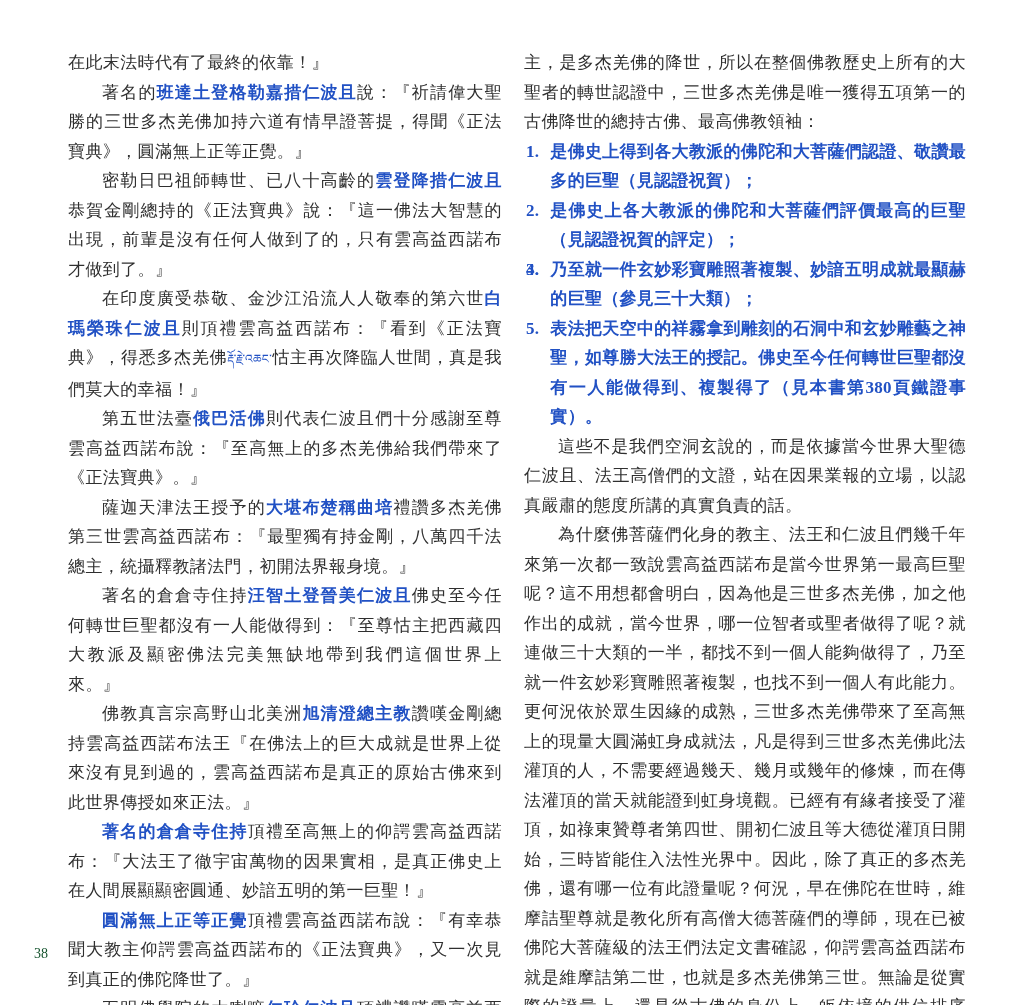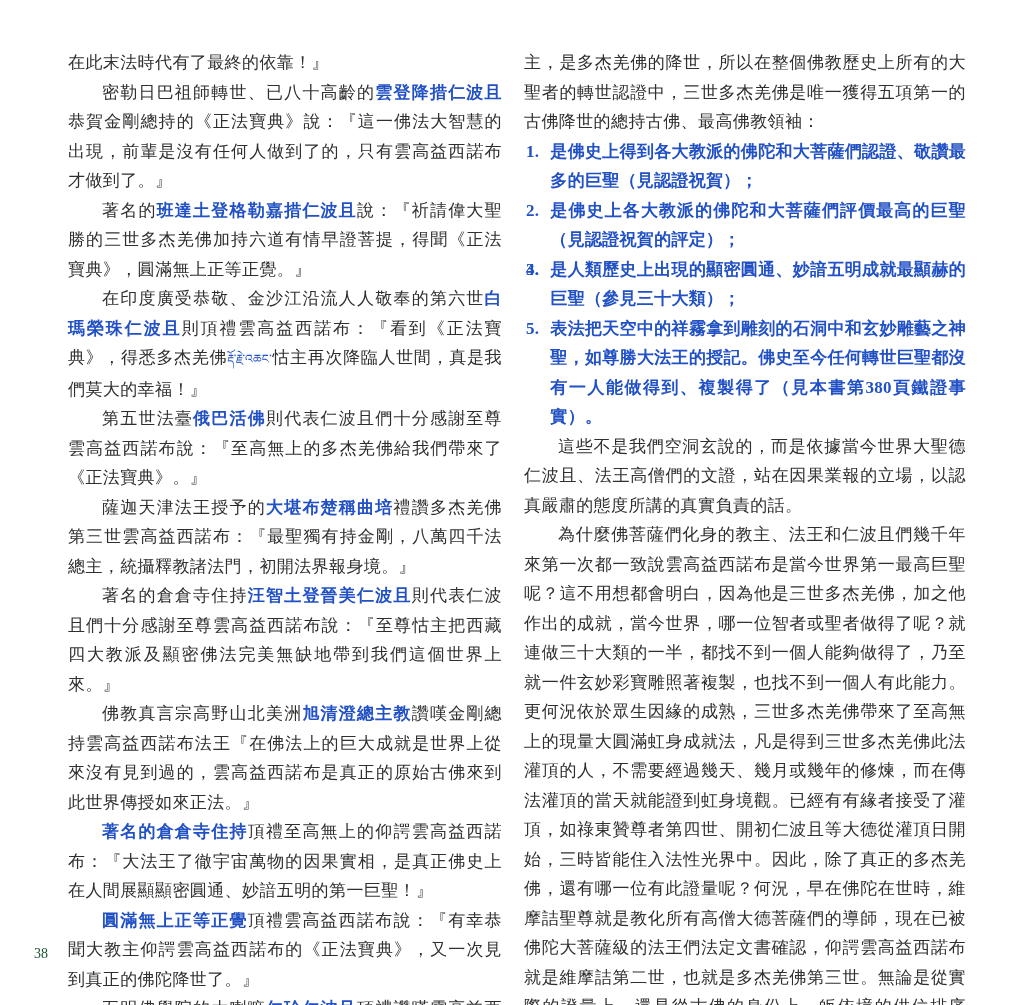--- a/index.html
+++ b/index.html
@@ -30,41 +30,41 @@
   .page-number {
     position:absolute; left:34px; top:946px; font-size:14px; color:#14532d;
   }
 </style>
 </head>
 <body>
 
 <div class="page">
   <div class="col col-left">
       <p class="para"><span>在此末法時代有了最終的依靠！』</span></p>
+      <p class="para indent"><span>著名的</span><span class="name">班達土登格勒嘉措仁波且</span><span>說：『祈請偉大聖勝的三世多杰羌佛加持六道有情早證菩提，得聞《正法寶典》，圓滿無上正等正覺。』</span></p>
       <p class="para indent"><span>密勒日巴祖師轉世、已八十高齡的</span><span class="name">雲登降措仁波且</span><span>恭賀金剛總持的《正法寶典》說：『這一佛法大智慧的出現，前輩是沒有任何人做到了的，只有雲高益西諾布才做到了。』</span></p>
-      <p class="para indent"><span>著名的</span><span class="name">班達土登格勒嘉措仁波且</span><span>說：『祈請偉大聖勝的三世多杰羌佛加持六道有情早證菩提，得聞《正法寶典》，圓滿無上正等正覺。』</span></p>
       <p class="para indent"><span>在印度廣受恭敬、金沙江沿流人人敬奉的第六世</span><span class="name">白瑪榮珠仁波且</span><span>則頂禮雲高益西諾布：『看到《正法寶典》，得悉多杰羌佛</span><span class="tibetan">རྡོ་རྗེ་འཆང་</span><span>怙主再次降臨人世間，真是我們莫大的幸福！』</span></p>
       <p class="para indent"><span>第五世法臺</span><span class="name">俄巴活佛</span><span>則代表仁波且們十分感謝至尊雲高益西諾布說：『至高無上的多杰羌佛給我們帶來了《正法寶典》。』</span></p>
       <p class="para indent"><span>薩迦天津法王授予的</span><span class="name">大堪布楚稱曲培</span><span>禮讚多杰羌佛第三世雲高益西諾布：『最聖獨有持金剛，八萬四千法總主，統攝釋教諸法門，初開法界報身境。』</span></p>
-      <p class="para indent"><span>著名的倉倉寺住持</span><span class="name">汪智土登晉美仁波且</span><span>則代表仁波且們十分感謝至尊雲高益西諾布說：『至尊怙主把西藏四大教派及顯密佛法完美無缺地帶到我們這個世界上來。』</span></p>
+      <p class="para indent"><span>著名的倉倉寺住持</span><span class="name">汪智土登晉美仁波且</span><span>佛史至今任何轉世巨聖都沒有一人能做得到：『至尊怙主把西藏四大教派及顯密佛法完美無缺地帶到我們這個世界上來。』</span></p>
       <p class="para indent"><span>佛教真言宗高野山北美洲</span><span class="name">旭清澄總主教</span><span>讚嘆金剛總持雲高益西諾布法王『在佛法上的巨大成就是世界上從來沒有見到過的，雲高益西諾布是真正的原始古佛來到此世界傳授如來正法。』</span></p>
       <p class="para indent"><span class="name">著名的倉倉寺住持</span><span>頂禮至高無上的仰諤雲高益西諾布：『大法王了徹宇宙萬物的因果實相，是真正佛史上在人間展顯顯密圓通、妙諳五明的第一巨聖！』</span></p>
       <p class="para indent"><span class="name">圓滿無上正等正覺</span><span>頂禮雲高益西諾布說：『有幸恭聞大教主仰諤雲高益西諾布的《正法寶典》，又一次見到真正的佛陀降世了。』</span></p>
       <p class="para indent"><span>五明佛學院的大喇嘛</span><span class="name">仁珍仁波且</span><span>頂禮讚嘆雲高益西諾布金剛大聖法王的成就『是驚人的，也是驚聖的！大法王就代表著佛法！』</span></p>
     </div>
 
   <div class="col col-right">
     <div>
         <p class="para"><span>主，是多杰羌佛的降世，所以在整個佛教歷史上所有的大聖者的轉世認證中，三世多杰羌佛是唯一獲得五項第一的古佛降世的總持古佛、最高佛教領袖：</span></p>
       </div>
     <div class="blue-list">
         <div class="list-item"><span class="list-num">1.</span><span>是佛史上得到各大教派的佛陀和大菩薩們認證、敬讚最多的巨聖（見認證祝賀）；</span></div>
         <div class="list-item"><span class="list-num">2.</span><span>是佛史上各大教派的佛陀和大菩薩們評價最高的巨聖（見認證祝賀的評定）；</span></div>
         <div class="list-item"><span class="list-num">3.</span></div>
-        <div class="list-item"><span class="list-num">4.</span><span>是人類歷史上出現的顯密圓通、妙諳五明成就最顯赫的巨聖（參見三十大類）；</span></div>
+        <div class="list-item"><span class="list-num">4.</span><span>乃至就一件玄妙彩寶雕照著複製、妙諳五明成就最顯赫的巨聖（參見三十大類）；</span></div>
         <div class="list-item"><span class="list-num">5.</span><span>表法把天空中的祥霧拿到雕刻的石洞中和玄妙雕藝之神聖，如尊勝大法王的授記。佛史至今任何轉世巨聖都沒有一人能做得到、複製得了（見本書第380頁鐵證事實）。</span></div>
       </div>
     <div>
         <p class="para indent"><span>這些不是我們空洞玄說的，而是依據當今世界大聖德仁波且、法王高僧們的文證，站在因果業報的立場，以認真嚴肅的態度所講的真實負責的話。</span></p>
         <p class="para indent"><span>為什麼佛菩薩們化身的教主、法王和仁波且們幾千年來第一次都一致說雲高益西諾布是當今世界第一最高巨聖呢？這不用想都會明白，因為他是三世多杰羌佛，加之他作出的成就，當今世界，哪一位智者或聖者做得了呢？就連做三十大類的一半，都找不到一個人能夠做得了，乃至就一件玄妙彩寶雕照著複製，也找不到一個人有此能力。更何況依於眾生因緣的成熟，三世多杰羌佛帶來了至高無上的現量大圓滿虹身成就法，凡是得到三世多杰羌佛此法灌頂的人，不需要經過幾天、幾月或幾年的修煉，而在傳法灌頂的當天就能證到虹身境觀。已經有有緣者接受了灌頂，如祿東贊尊者第四世、開初仁波且等大德從灌頂日開始，三時皆能住入法性光界中。因此，除了真正的多杰羌佛，還有哪一位有此證量呢？何況，早在佛陀在世時，維摩詰聖尊就是教化所有高僧大德菩薩們的導師，現在已被佛陀大菩薩級的法王們法定文書確認，仰諤雲高益西諾布就是維摩詰第二世，也就是多杰羌佛第三世。無論是從實際的證量上，還是從古佛的身份上，皈依境的供位排序上，這三者任鑒其一，多杰羌佛第三世雲高益西諾布頂聖如來都是諸佛菩薩、高僧大德之上的第一巨聖！</span></p>
       </div>
 
   </div>
 
   <div class="page-number">38</div>

